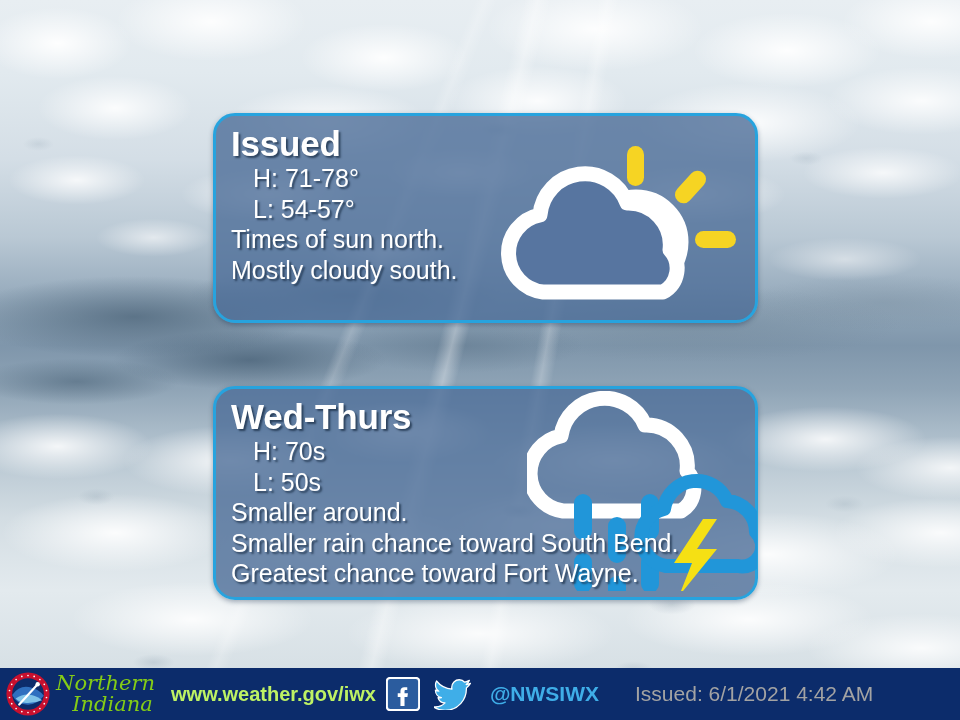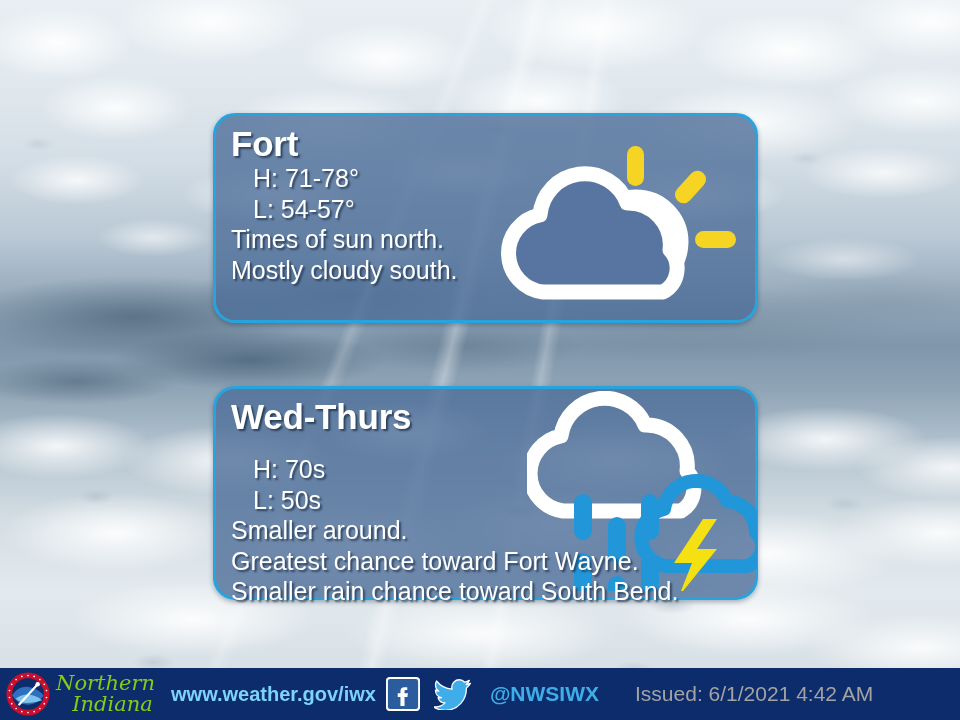--- a/index.html
+++ b/index.html
@@ -151,21 +151,21 @@
     text-shadow: 2px 2px 2px rgba(25,45,70,.75);
     white-space: nowrap;
   }
   .panel-line {
     font-size: 25px;
     line-height: 1.22;
     text-shadow: 2px 2px 2px rgba(25,45,70,.75);
     white-space: nowrap;
   }
   #panel-today .panel-title { margin-bottom: 2px; }
-  #panel-wedthu .panel-title { margin-bottom: 20px; }
+  #panel-wedthu .panel-title { margin-bottom: 2px; }
 
   .panel-icon {
     position: absolute;
     z-index: 2;
   }
   #icon-today   { right: 6px; top: 8px;  width: 250px; height: 195px; }
   #icon-wedthu  { right: -2px; top: 2px; width: 230px; height: 200px; }
 
   
   #footer {
@@ -191,21 +191,21 @@
     font-family: "DejaVu Serif", serif;
     font-style: italic;
     font-size: 21px;
     line-height: 1.02;
     flex: 0 0 auto;
     text-align: center;
   }
   #office-name .line2 { padding-left: 14px; }
   #site-url {
     margin-left: 16px;
-    color: #7dd3fc;
+    color: #bef264;
     font-size: 20px;
     font-weight: bold;
     flex: 0 0 auto;
   }
   #facebook-icon {
     margin-left: 10px;
     width: 34px;
     height: 34px;
     flex: 0 0 auto;
   }
@@ -259,21 +259,21 @@
         <path d="M 44 168
                  A 39 39 0 0 1 41 91
                  A 45 45 0 0 1 128 79
                  A 42 42 0 0 1 171 126
                  A 27 27 0 0 1 164 168
                  Z" fill="#5775A0" stroke="#FFFFFF" stroke-width="15" stroke-linejoin="round"></path>
       </svg>
     </div>
 
     <div class="panel-text">
-      <div class="panel-title">Fort</div>
+      <div class="panel-title">Issued</div>
       <div class="panel-temp">H: 71-78°</div>
       <div class="panel-temp">L: 54-57°</div>
       <div class="panel-line">Times of sun north.</div>
       <div class="panel-line">Mostly cloudy south.</div>
     </div>
   </div>
 
   <div class="panel" id="panel-wedthu">
 
     <div class="panel-icon" id="icon-wedthu">
@@ -304,22 +304,22 @@
 
         <polygon points="176,128 147,172 165,172 152,205 190,158 170,158 190,128" fill="#F5E014"></polygon>
       </svg>
     </div>
 
     <div class="panel-text">
       <div class="panel-title">Wed-Thurs</div>
       <div class="panel-temp">H: 70s</div>
       <div class="panel-temp">L:  50s</div>
       <div class="panel-line">Smaller around.</div>
+      <div class="panel-line">Smaller rain chance toward South Bend.</div>
       <div class="panel-line">Greatest chance toward Fort Wayne.</div>
-      <div class="panel-line">Smaller rain chance toward South Bend.</div>
     </div>
   </div>
 
   <div id="footer">
 
     <svg id="nws-logo" viewBox="0 0 100 100" aria-hidden="true">
       <circle cx="50" cy="50" r="49" fill="#C8102E"></circle>
       <circle cx="50" cy="50" r="36" fill="#0C2C6B"></circle>
       <path d="M14 52 Q30 30 52 34 Q74 38 86 54 Q70 76 46 74 Q24 72 14 52 Z" fill="#2E6FBF"></path>
       <path d="M22 60 Q40 48 58 52 Q74 56 82 64 Q62 72 42 70 Q28 68 22 60 Z" fill="#7FC3E8"></path>

